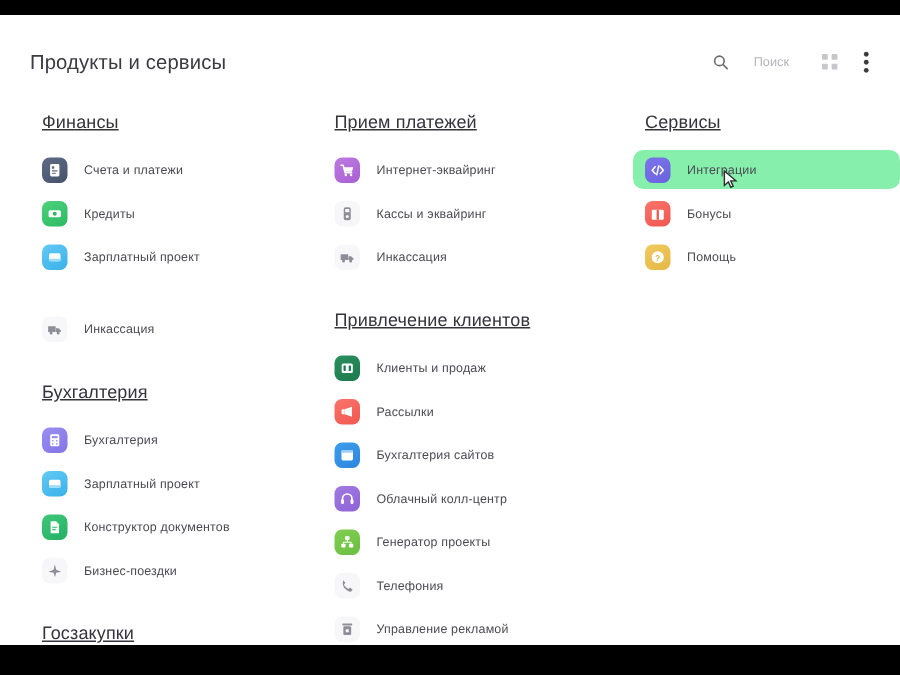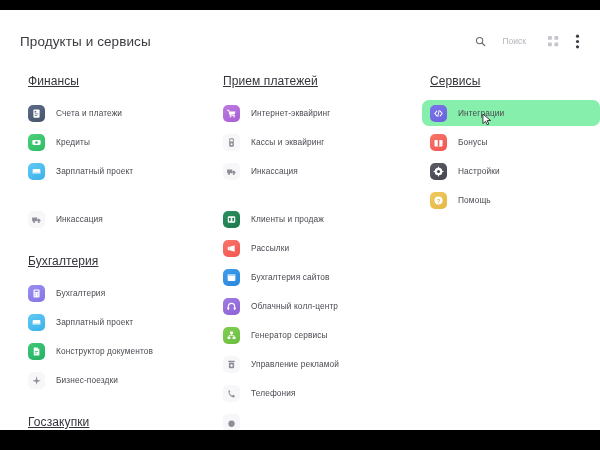--- a/index.html
+++ b/index.html
@@ -302,20 +302,21 @@
                 <path d="M1.6 5.2h7.3v5.4H1.6z" fill="#8e8e99"></path>
                 <path d="M9.2 7h2.6l2.1 2.1v1.5H9.2z" fill="#8e8e99"></path>
                 <circle cx="4.4" cy="11.6" r="1.5" fill="#8e8e99"></circle>
                 <circle cx="11.3" cy="11.6" r="1.5" fill="#8e8e99"></circle>
               </svg>
             </span>
             <span class="item-label">Инкассация</span>
           </div>
         </div>
         <div class="group">
+          <div class="group-title">Привлечение клиентов</div>
           <div class="item">
             <span class="item-icon bg-dgreen">
               <svg width="11" height="11" viewBox="0 0 16 16">
                 <rect x="2.6" y="3.4" width="10.8" height="9.2" rx="1.5" fill="#ffffff"></rect>
                 <rect x="4.4" y="5.4" width="2.2" height="5.2" rx="0.6" fill="#1d7a4e"></rect>
                 <rect x="9.4" y="5.4" width="2.2" height="5.2" rx="0.6" fill="#1d7a4e"></rect>
               </svg>
             </span>
             <span class="item-label">Клиенты и продаж</span>
           </div>
@@ -349,39 +350,39 @@
           </div>
           <div class="item">
             <span class="item-icon bg-lime">
               <svg width="11" height="11" viewBox="0 0 16 16">
                 <rect x="5.8" y="2.2" width="4.4" height="3.6" rx="0.8" fill="#ffffff"></rect>
                 <rect x="2.2" y="9.4" width="4.2" height="3.8" rx="0.8" fill="#ffffff"></rect>
                 <rect x="9.6" y="9.4" width="4.2" height="3.8" rx="0.8" fill="#ffffff"></rect>
                 <path d="M8 5.8v2.1M4.3 9.4V7.9h7.4v1.5" fill="none" stroke="#ffffff" stroke-width="1"></path>
               </svg>
             </span>
-            <span class="item-label">Генератор сервисы</span>
+            <span class="item-label">Генератор проекты</span>
+          </div>
+          <div class="item">
+            <span class="item-icon bg-white">
+              <svg width="11" height="11" viewBox="0 0 16 16">
+                <path d="M4 2.6l2.3 2.5-1.5 1.8c.9 1.9 2.4 3.4 4.2 4.2l1.7-1.5 2.5 2.3-1.8 1.8c-3.9-.4-7.3-3.8-7.8-7.7z" fill="#8e8e99"></path>
+              </svg>
+            </span>
+            <span class="item-label">Телефония</span>
           </div>
           <div class="item">
             <span class="item-icon bg-white">
               <svg width="11" height="11" viewBox="0 0 16 16">
                 <rect x="3.2" y="2.4" width="9.6" height="2" rx="0.8" fill="#8e8e99"></rect>
                 <rect x="4.2" y="5.2" width="7.6" height="8.4" rx="1.2" fill="#8e8e99"></rect>
                 <circle cx="8" cy="9.4" r="1.7" fill="#f7f7f9"></circle>
               </svg>
             </span>
             <span class="item-label">Управление рекламой</span>
-          </div>
-          <div class="item">
-            <span class="item-icon bg-white">
-              <svg width="11" height="11" viewBox="0 0 16 16">
-                <path d="M4 2.6l2.3 2.5-1.5 1.8c.9 1.9 2.4 3.4 4.2 4.2l1.7-1.5 2.5 2.3-1.8 1.8c-3.9-.4-7.3-3.8-7.8-7.7z" fill="#8e8e99"></path>
-              </svg>
-            </span>
-            <span class="item-label">Телефония</span>
           </div>
           <div class="item">
             <span class="item-icon bg-white">
               <svg width="11" height="11" viewBox="0 0 16 16">
                 <circle cx="8" cy="9.8" r="4.6" fill="#8e8e99"></circle>
               </svg>
             </span>
             <span class="item-label"></span>
           </div>
         </div>
@@ -406,35 +407,20 @@
             <span class="item-icon bg-coral">
               <svg width="11" height="11" viewBox="0 0 16 16">
                 <rect x="2.2" y="5.6" width="11.6" height="8.2" rx="1.2" fill="#ffffff"></rect>
                 <rect x="2.2" y="4.2" width="11.6" height="2.8" rx="0.9" fill="#ffffff"></rect>
                 <rect x="6.9" y="4.2" width="2.2" height="9.6" fill="#f1564f"></rect>
               </svg>
             </span>
             <span class="item-label">Бонусы</span>
           </div>
           <div class="item">
-            <span class="item-icon bg-dgray">
-              <svg width="11" height="11" viewBox="0 0 16 16">
-                <circle cx="8" cy="8" r="5.6" fill="#ffffff"></circle>
-                <circle cx="8" cy="8" r="2.2" fill="#454550"></circle>
-                <g fill="#ffffff">
-                  <rect x="7.1" y="0.7" width="1.8" height="3" rx="0.6"></rect>
-                  <rect x="7.1" y="12.3" width="1.8" height="3" rx="0.6"></rect>
-                  <rect x="0.7" y="7.1" width="3" height="1.8" rx="0.6"></rect>
-                  <rect x="12.3" y="7.1" width="3" height="1.8" rx="0.6"></rect>
-                </g>
-              </svg>
-            </span>
-            <span class="item-label">Настройки</span>
-          </div>
-          <div class="item">
             <span class="item-icon bg-gold">
               <svg width="11" height="11" viewBox="0 0 16 16">
                 <circle cx="8" cy="8" r="5.9" fill="#ffffff"></circle>
                 <text x="8" y="11.3" font-size="8.4" font-family="Liberation Sans, sans-serif" font-weight="bold" fill="#e5b844" text-anchor="middle">?</text>
               </svg>
             </span>
             <span class="item-label">Помощь</span>
           </div>
         </div>
       </div>

